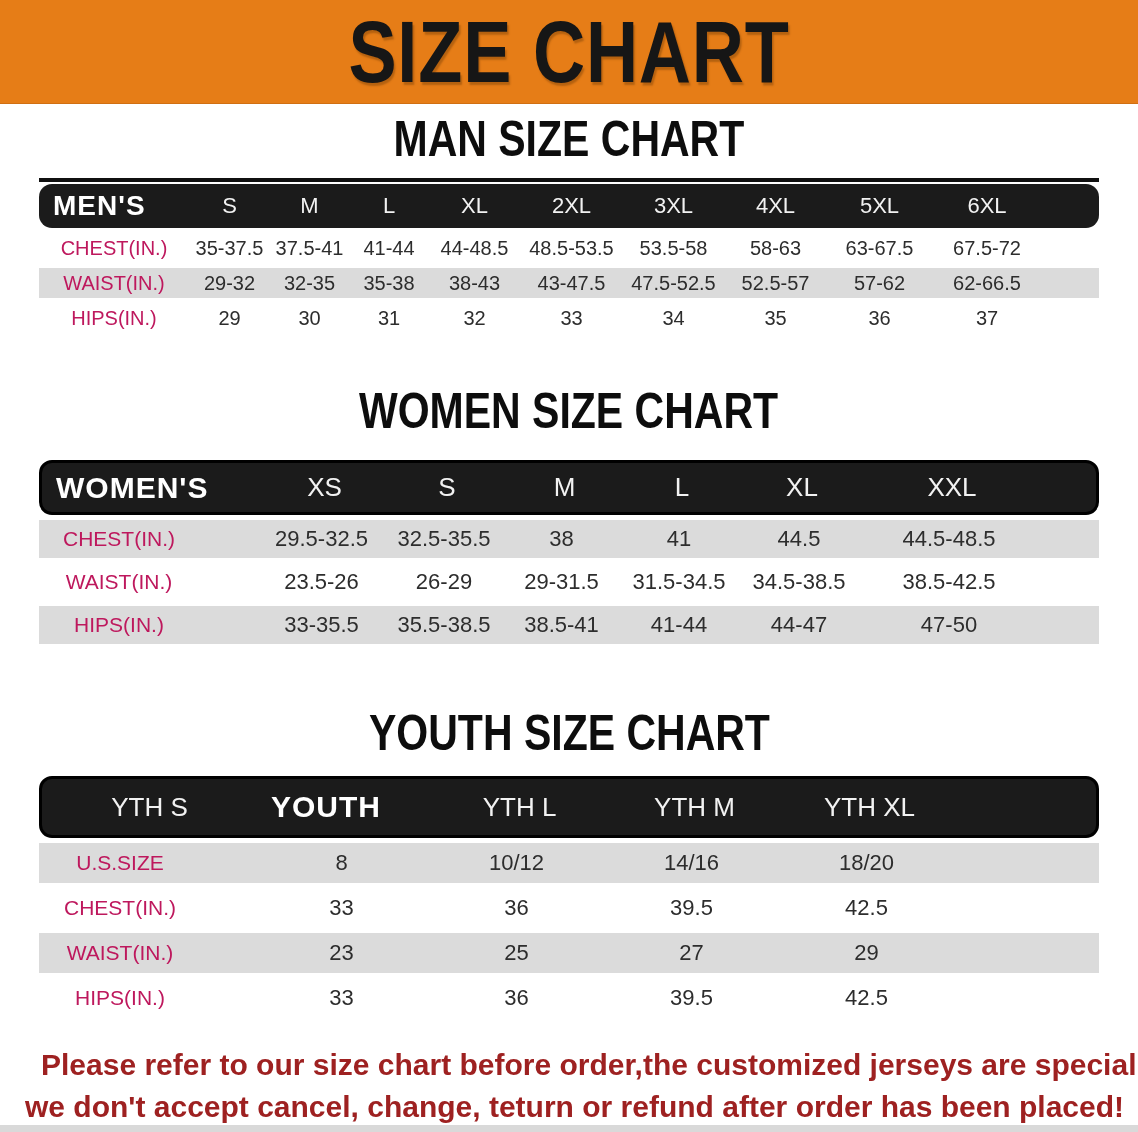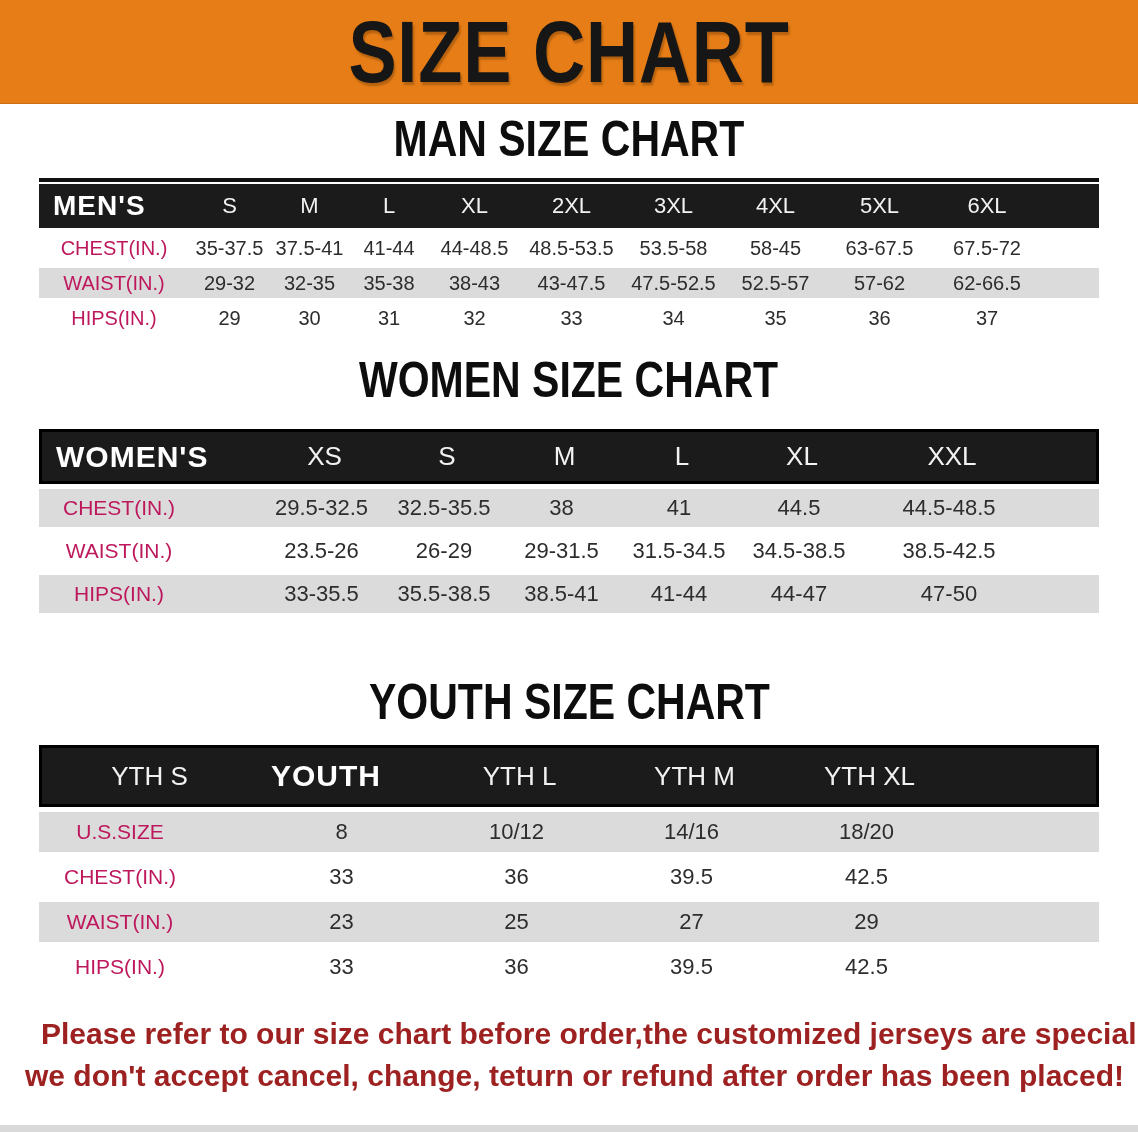--- a/index.html
+++ b/index.html
@@ -22,36 +22,36 @@
     font-size:88px;font-weight:bold;color:#161616;line-height:1;
     display:inline-block;transform:scaleX(0.82);letter-spacing:1px;
     text-shadow:2px 3px 2px rgba(90,45,0,0.35);white-space:nowrap;
   }
   .section-heading{
     text-align:center;font-weight:bold;color:#0d0d0d;
     font-size:50px;line-height:54px;white-space:nowrap;
   }
   .section-heading > span{display:inline-block;transform:scaleX(0.82);}
   .h-men{margin-top:8px;}
-  .h-women{margin-top:20px;}
+  .h-women{margin-top:51px;}
   .h-youth{margin-top:62px;}
 
   .size-table{width:1060px;margin:0 auto;}
   .t-men{margin-top:12px;}
   .t-women{margin-top:22px;}
   .t-youth{margin-top:16px;}
 
   .topbar{height:4px;background:#101010;margin-bottom:2px;}
 
   .grid-row{display:grid;align-items:center;}
   .grid-mens{grid-template-columns:150px 81px 79px 80px 91px 103px 101px 103px 105px 110px 1fr;}
   .grid-womens{grid-template-columns:220px 125px 120px 115px 120px 120px 180px 1fr;}
   .grid-youth{grid-template-columns:215px 175px 175px 175px 175px 1fr;}
 
-  .header-row{background:var(--c-header_bg,#1B1B1B);color:#f7f7f7;}
+  .header-row{background:var(--c-header_bg,#1B1B1B);color:#f7f7f7;border-radius:13px;}
   .t-men .header-row{height:44px;}
   .t-women .header-row,.t-youth .header-row{border:3px solid #000;}
   .t-women .header-row{height:49px;}
   .t-youth .header-row{height:56px;}
 
   .hcell{text-align:center;font-size:22px;color:#f2f2f2;}
   .t-women .hcell,.t-youth .hcell{font-size:26px;}
   .hcell.hlbl{
     text-align:left;padding-left:14px;font-weight:bold;letter-spacing:1px;
     font-size:28px;color:#ffffff;
@@ -111,21 +111,21 @@
     <div class="hcell">6XL</div>
   </div>
   <div class="grid-row grid-mens body-row">
     <div class="cell lbl">CHEST(IN.)</div>
     <div class="cell">35-37.5</div>
     <div class="cell">37.5-41</div>
     <div class="cell">41-44</div>
     <div class="cell">44-48.5</div>
     <div class="cell">48.5-53.5</div>
     <div class="cell">53.5-58</div>
-    <div class="cell">58-45</div>
+    <div class="cell">58-63</div>
     <div class="cell">63-67.5</div>
     <div class="cell">67.5-72</div>
   </div>
   <div class="grid-row grid-mens body-row">
     <div class="cell lbl">WAIST(IN.)</div>
     <div class="cell">29-32</div>
     <div class="cell">32-35</div>
     <div class="cell">35-38</div>
     <div class="cell">38-43</div>
     <div class="cell">43-47.5</div>

